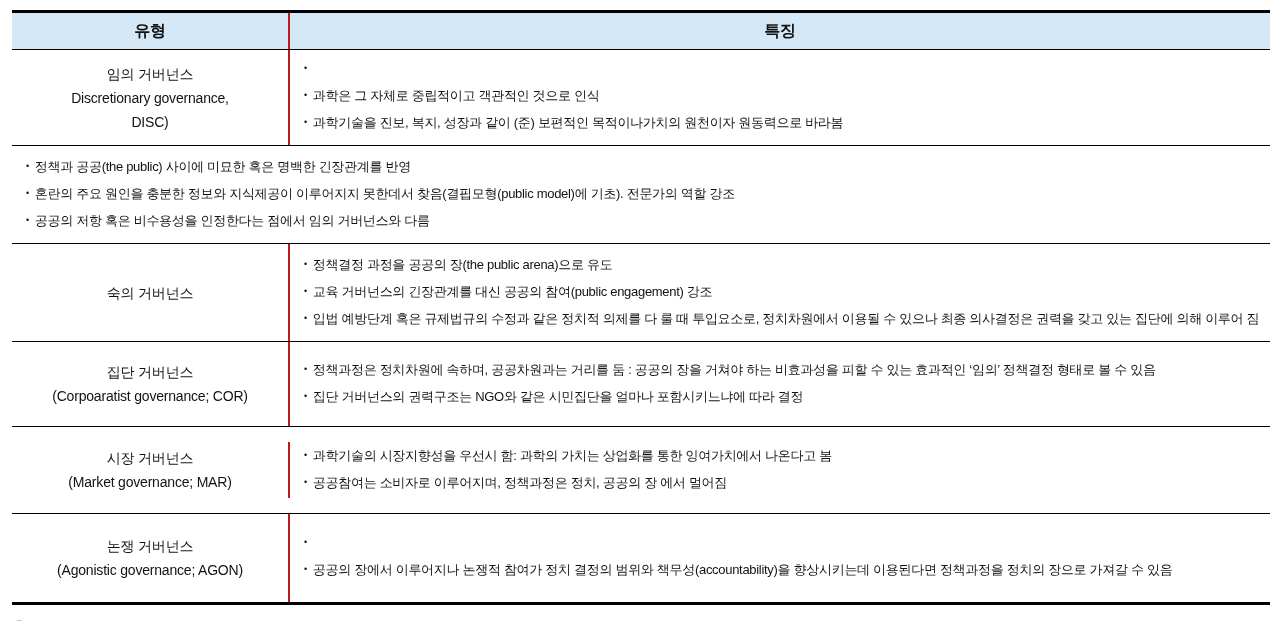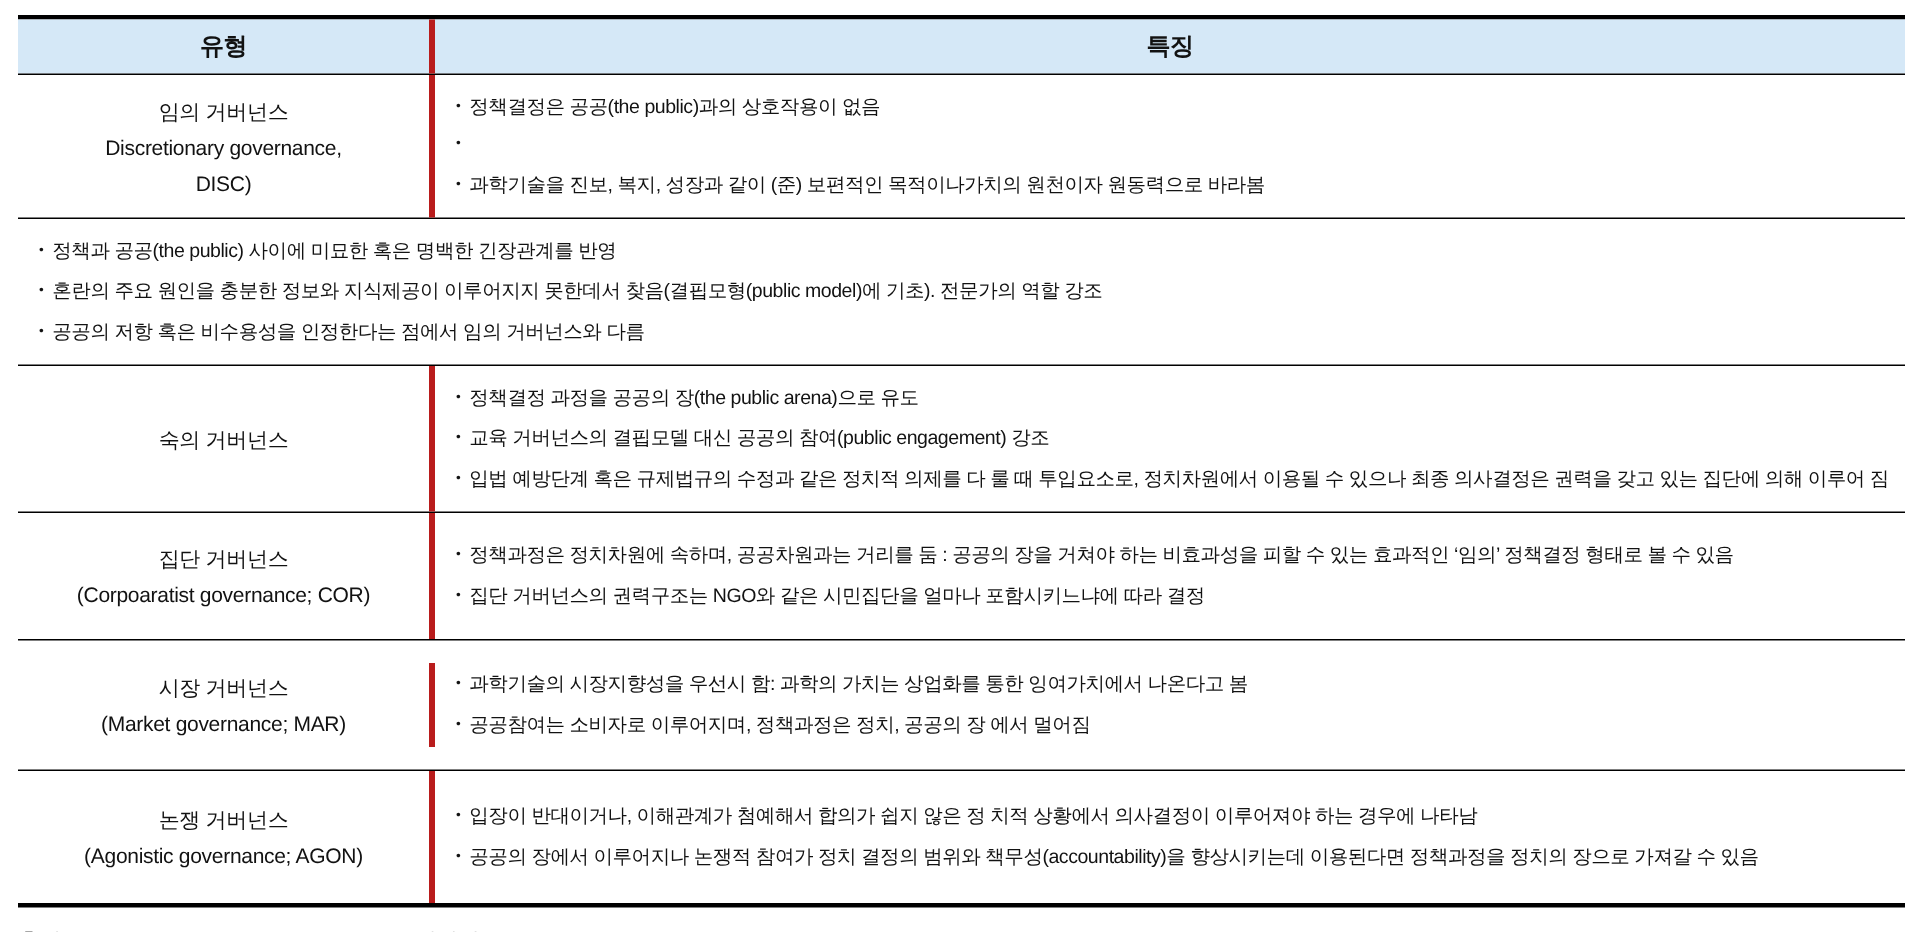--- a/index.html
+++ b/index.html
@@ -26,21 +26,21 @@
     height: 36px;
   }
   .header-cell {
     display: flex;
     align-items: center;
     justify-content: center;
     font-weight: bold;
     font-size: 16px;
     letter-spacing: -0.3px;
   }
-  .col-type { width: 278px; flex: 0 0 278px; border-right: 4px solid #b91c1c; }
+  .col-type { width: 278px; flex: 0 0 278px; border-right: 2px solid #b91c1c; }
   .col-feat { flex: 1 1 auto; min-width: 0; }
   .row {
     display: flex;
     border-top: 1px solid #000;
   }
   .row-0 { min-height: 88px; }
   .row-1 { min-height: 93px; }
   .row-2 { min-height: 92px; }
   .row-3 { min-height: 85px; }
   .row-4 { min-height: 87px; align-items: center; }
@@ -96,24 +96,24 @@
     <div>
         <div class="row row-0">
           <div class="col-type type-cell">
             <div class="type-line">임의 거버넌스</div>
             <div class="type-line">Discretionary governance,</div>
             <div class="type-line">DISC)</div>
           </div>
           <div class="col-feat feat-cell">
             <div class="feat">
               <span class="bullet">•</span>
-              <span>정책결정은 공공(the public)과의 상호작용이 없음</span>
-            </div>
-            <div class="feat">
-              <span class="bullet">•</span>
+            </div>
+            <div class="feat">
+              <span class="bullet">•</span>
+              <span>과학은 그 자체로 중립적이고 객관적인 것으로 인식</span>
             </div>
             <div class="feat">
               <span class="bullet">•</span>
               <span>과학기술을 진보, 복지, 성장과 같이 (준) 보편적인 목적이나가치의 원천이자 원동력으로 바라봄</span>
             </div>
           </div>
         </div>
         <div class="row row-1">
           <div class="col-feat feat-cell">
             <div class="feat">
@@ -134,21 +134,21 @@
           <div class="col-type type-cell">
             <div class="type-line">숙의 거버넌스</div>
           </div>
           <div class="col-feat feat-cell">
             <div class="feat">
               <span class="bullet">•</span>
               <span>정책결정 과정을 공공의 장(the public arena)으로 유도</span>
             </div>
             <div class="feat">
               <span class="bullet">•</span>
-              <span>교육 거버넌스의 결핍모델 대신 공공의 참여(public engagement) 강조</span>
+              <span>교육 거버넌스의 긴장관계를 대신 공공의 참여(public engagement) 강조</span>
             </div>
             <div class="feat">
               <span class="bullet">•</span>
               <span>입법 예방단계 혹은 규제법규의 수정과 같은 정치적 의제를 다 룰 때 투입요소로, 정치차원에서 이용될 수 있으나 최종 의사결정은 권력을 갖고 있는 집단에 의해 이루어 짐</span>
             </div>
           </div>
         </div>
         <div class="row row-3">
           <div class="col-type type-cell">
             <div class="type-line">집단 거버넌스</div>
@@ -182,21 +182,20 @@
           </div>
         </div>
         <div class="row row-5">
           <div class="col-type type-cell">
             <div class="type-line">논쟁 거버넌스</div>
             <div class="type-line">(Agonistic governance; AGON)</div>
           </div>
           <div class="col-feat feat-cell">
             <div class="feat">
               <span class="bullet">•</span>
-              <span>입장이 반대이거나, 이해관계가 첨예해서 합의가 쉽지 않은 정 치적 상황에서 의사결정이 이루어져야 하는 경우에 나타남</span>
             </div>
             <div class="feat">
               <span class="bullet">•</span>
               <span>공공의 장에서 이루어지나 논쟁적 참여가 정치 결정의 범위와 책무성(accountability)을 향상시키는데 이용된다면 정책과정을 정치의 장으로 가져갈 수 있음</span>
             </div>
           </div>
         </div>
       </div>
   </div>
   <div class="source">출처 : Hagendik &amp; Kallerud(2003), 고용수•이장재 등(2005)</div>

